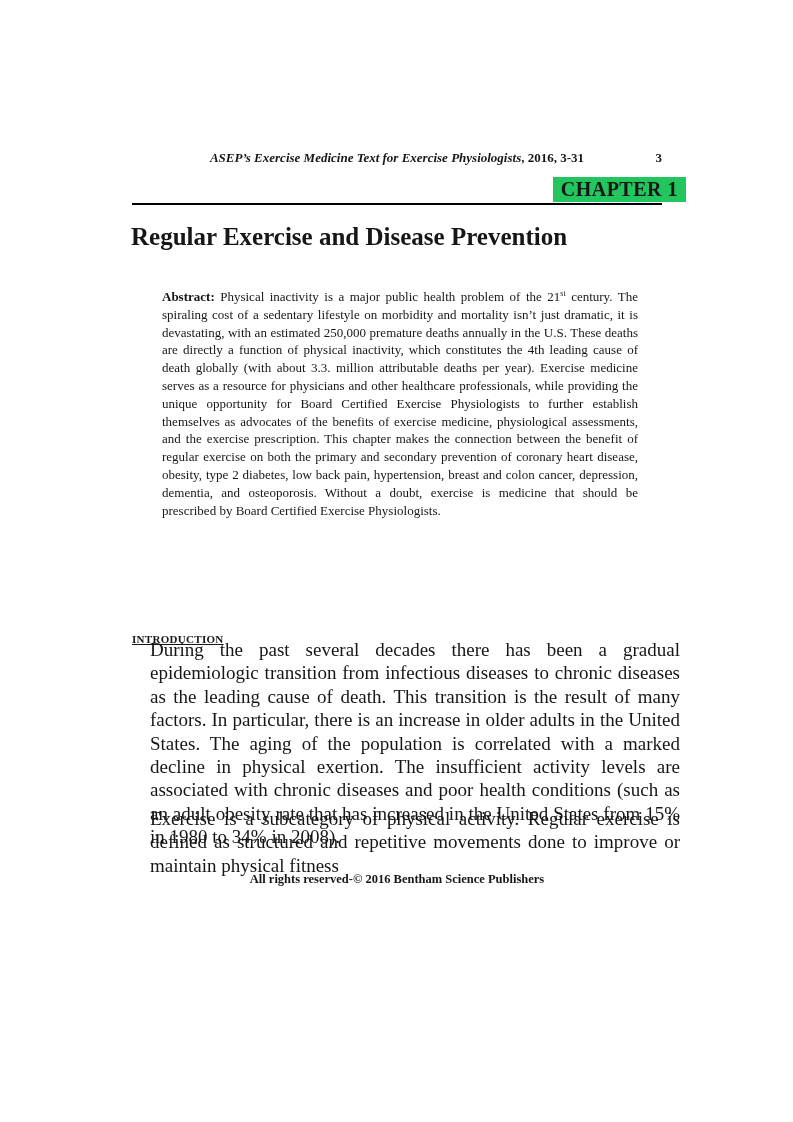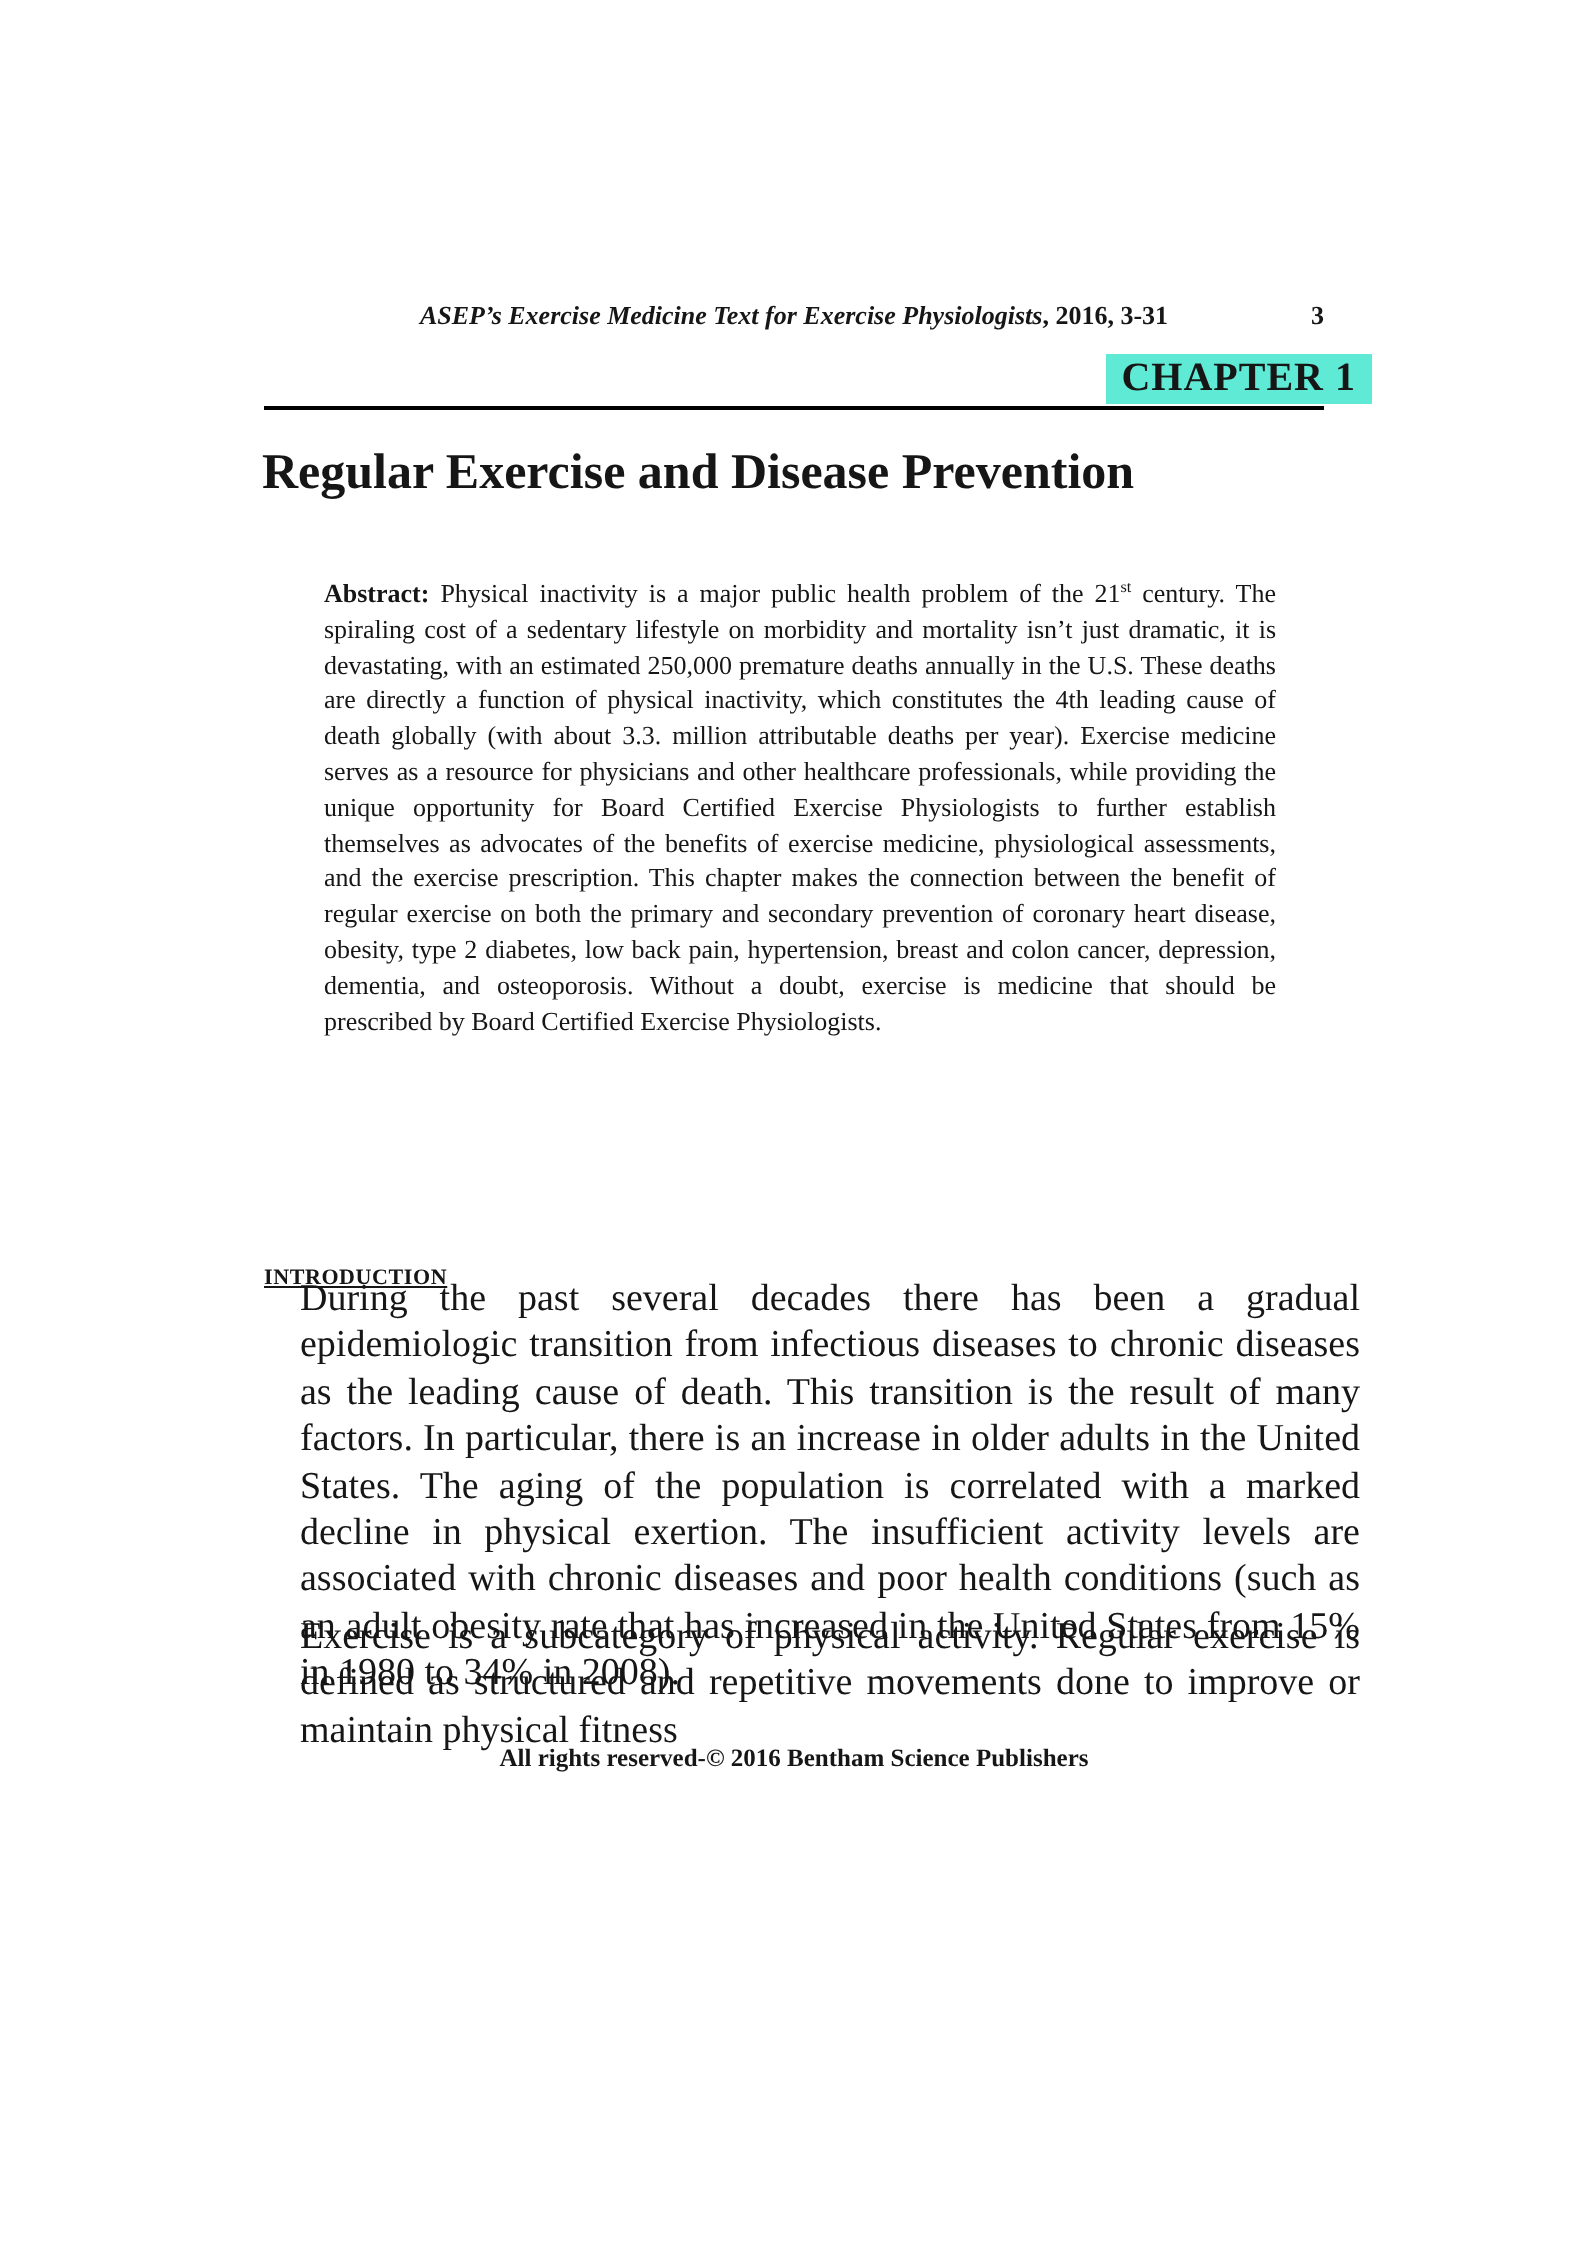--- a/index.html
+++ b/index.html
@@ -34,21 +34,21 @@
     font-weight: bold;
     font-size: 13px;
   }
   .chapter-box {
     position: absolute;
     top: 177px;
     right: 131px;
     height: 25px;
     line-height: 25px;
     padding: 0 8px;
-    background: #5eead4;
+    background: #22c55e;
     font-weight: bold;
     font-size: 20px;
     letter-spacing: 0.5px;
     white-space: nowrap;
   }
   .header-rule {
     position: absolute;
     left: 132px;
     top: 203px;
     width: 530px;

